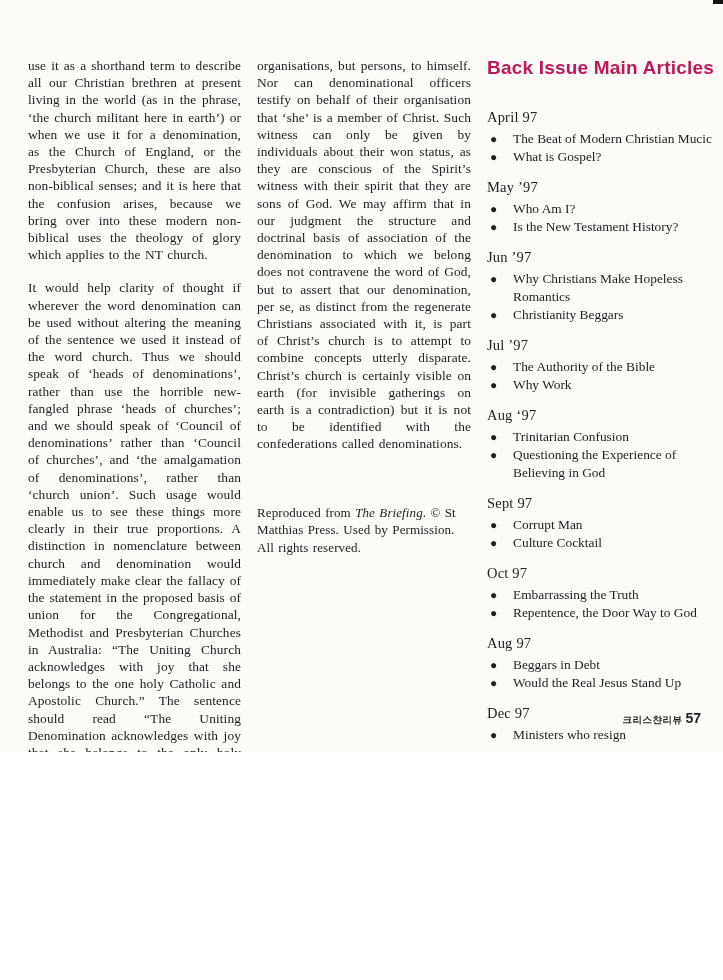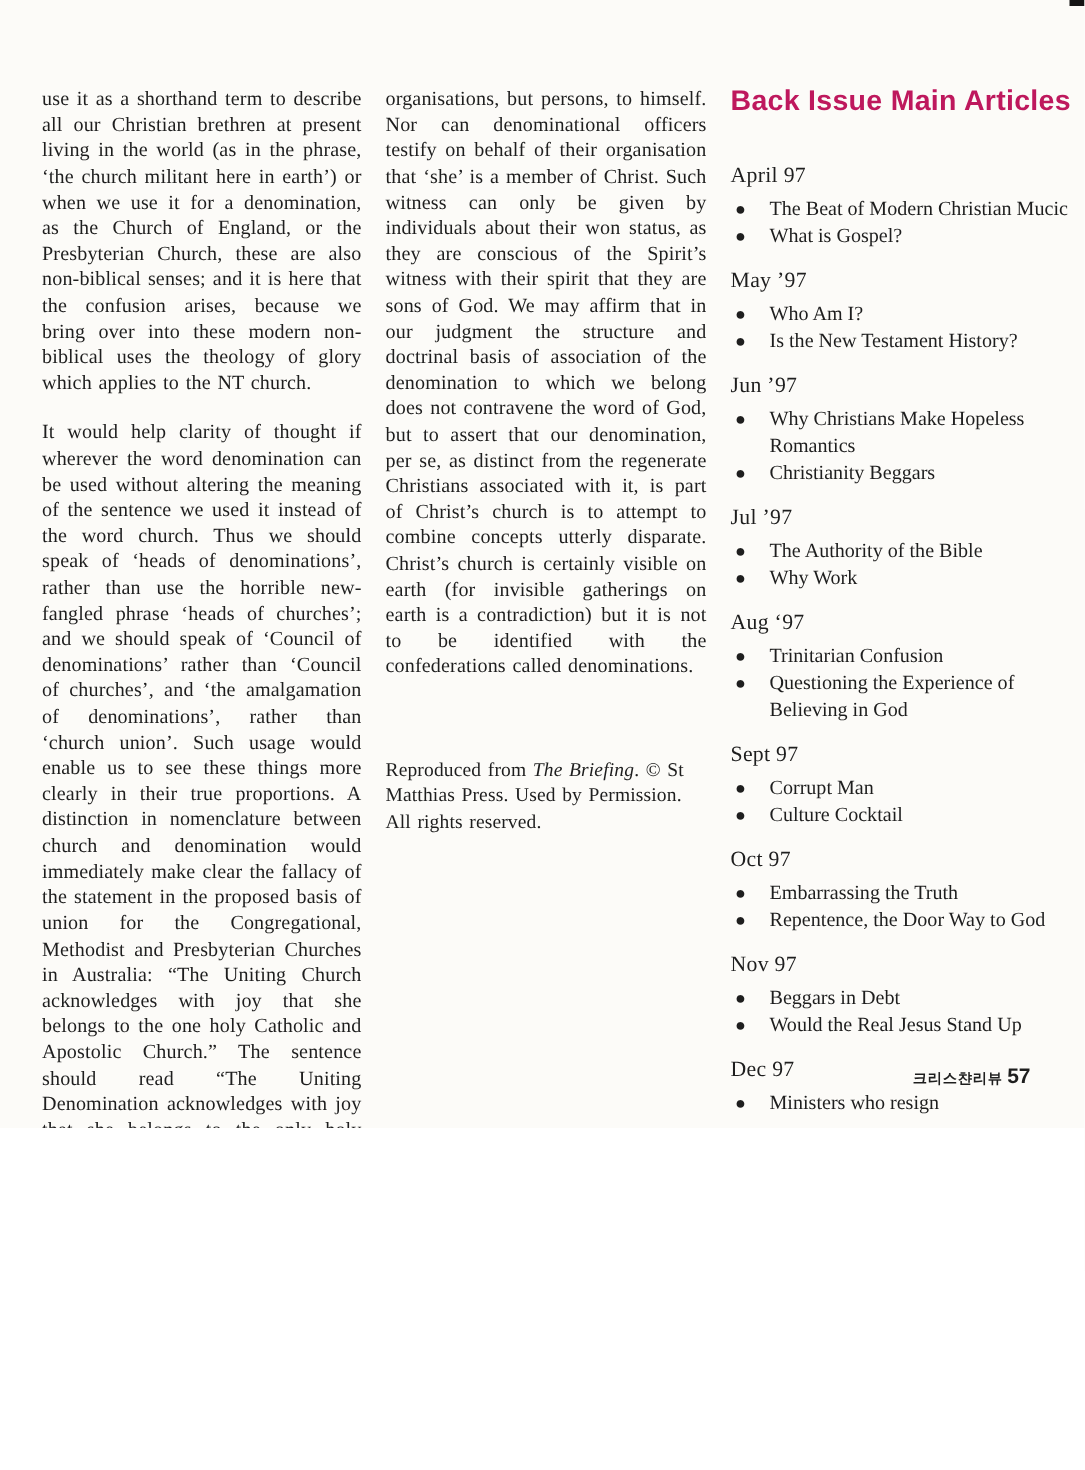--- a/index.html
+++ b/index.html
@@ -68,21 +68,21 @@
   .article-item .bullet {
     width: 26px;
     flex-shrink: 0;
     padding-left: 3px;
     font-size: 12px;
   }
   .article-item .item-text { flex: 1; padding-right: 4px; }
   
   .footer {
     position: absolute;
-    right: 36px;
+    right: 22px;
     bottom: 25px;
     font-family: "Liberation Sans", sans-serif;
     font-weight: bold;
     white-space: nowrap;
   }
   .footer .mag-name { font-size: 9.5px; letter-spacing: 0.5px; }
   .footer .page-num { font-size: 14px; margin-left: 3px; }
   
   .scan-line {
     position: absolute;
@@ -200,21 +200,21 @@
         <span class="bullet">●</span>
         <span class="item-text">Embarrassing the Truth</span>
       </div>
       <div class="article-item">
         <span class="bullet">●</span>
         <span class="item-text">Repentence, the Door Way to God</span>
       </div>
     </div>
 
     <div class="issue-section">
-      <div class="issue-month">Nov 97</div>
+      <div class="issue-month">Aug 97</div>
       <div class="article-item">
         <span class="bullet">●</span>
         <span class="item-text">Beggars in Debt</span>
       </div>
       <div class="article-item">
         <span class="bullet">●</span>
         <span class="item-text">Would the Real Jesus Stand Up</span>
       </div>
     </div>
 

